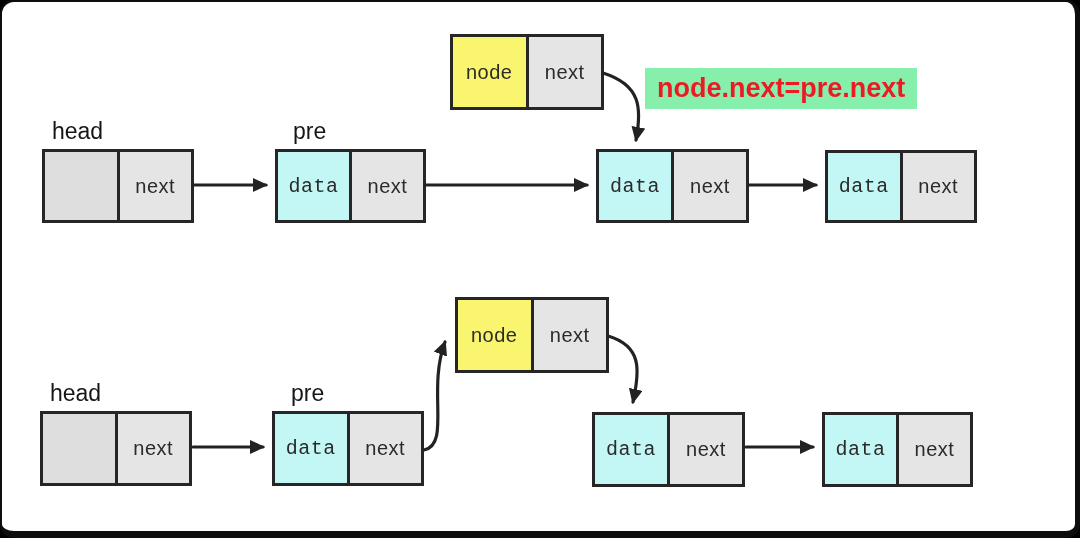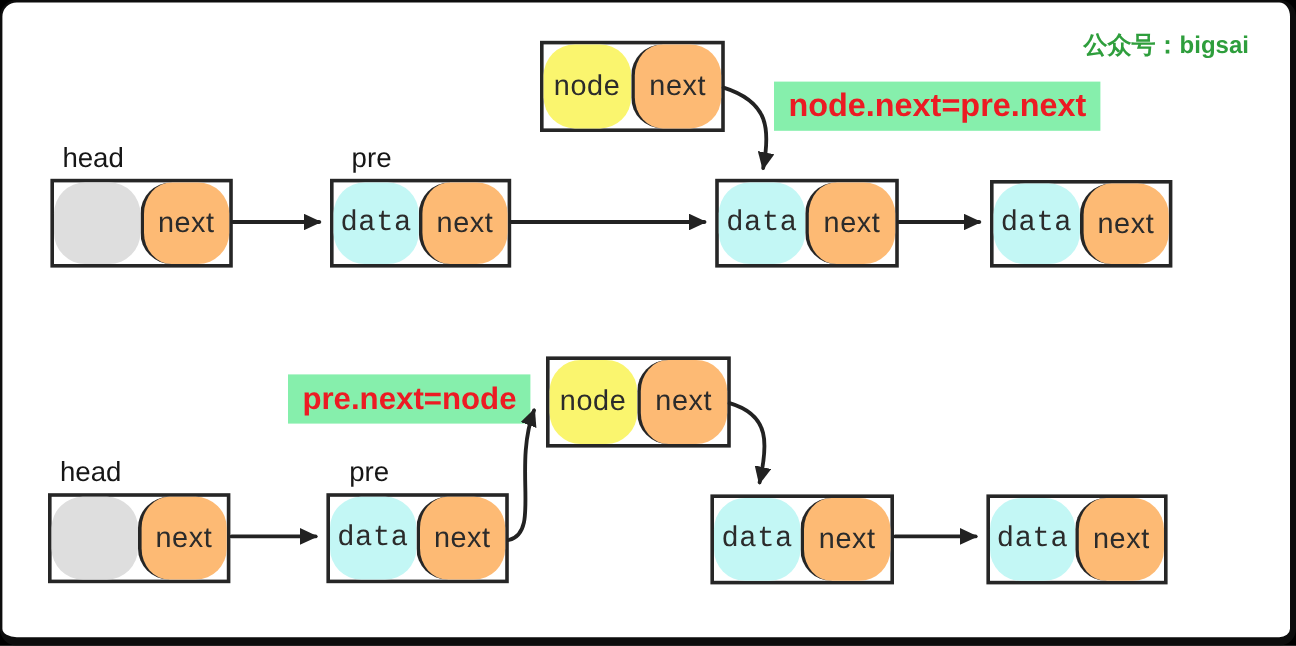--- a/index.html
+++ b/index.html
@@ -5,41 +5,40 @@
   html,body { margin:0; padding:0; background:#000; }
   .canvas {
     position:relative; width:1080px; height:538px; background:#ffffff;
     border-style:solid; border-color:#0d0d0d; border-width:2px 5px 7px 2px;
     border-radius:14px; box-sizing:border-box; overflow:hidden;
     font-family:"Liberation Sans", sans-serif;
   }
   .layer { position:absolute; left:-2px; top:-2px; width:1080px; height:538px; }
   .nbox { position:absolute; display:flex; border:3px solid #262626; box-sizing:border-box; background:#fff; }
   .cell { flex:1; display:flex; align-items:center; justify-content:center;
-          font-size:24px; color:#2b2b2b; letter-spacing:0.5px;border-radius:26px; }
+          font-size:20px; color:#2b2b2b; letter-spacing:0.5px; }
   .cell + .cell { border-left:3px solid #262626; }
   .gray   { background:#DEDEDE; }
-  .pink   { background:#fdba74; }
+  .pink   { background:#e5e5e5; }
   .cyan   { background:#C3F7F5;font-family:Liberation Mono, monospace; }
   .yellow { background:#FAF56E; }
   .nlabel { position:absolute; font-weight:normal; font-size:23px; color:#161616; }
   .formula { position:absolute; font-weight:bold; color:#EC1B23; background:#86efac;
              padding:5px 12px; white-space:nowrap; }
   .formula.f1 { font-size:27px; }
   .formula.f2 { font-size:26px; }
   .watermark { position:absolute; font-size:20px; font-weight:600; color:#2E9E3C; white-space:nowrap; }
   svg.arrows { position:absolute; left:-2px; top:-2px; pointer-events:none; }
 </style>
 </head>
 <body>
 
 <div class="canvas">
   <div class="layer">
 
-    <div class="watermark" style="left:903px; top:24px;">公众号：bigsai</div>
 
     <div class="formula f1" style="left:645px; top:68px;">node.next=pre.next</div>
 
     <div class="nbox" style="left:450px; top:34px; width:154px; height:76px;">
       <div class="cell yellow">
         <span>node</span>
       </div>
       <div class="cell pink">
         <span>next</span>
       </div>
@@ -76,21 +75,20 @@
 
     <div class="nbox" style="left:825px; top:150px; width:152px; height:73px;">
       <div class="cell cyan">
         <span>data</span>
       </div>
       <div class="cell pink">
         <span>next</span>
       </div>
     </div>
 
-    <div class="formula f2" style="left:240px; top:312px;">pre.next=node</div>
 
     <div class="nbox" style="left:455px; top:297px; width:154px; height:76px;">
       <div class="cell yellow">
         <span>node</span>
       </div>
       <div class="cell pink">
         <span>next</span>
       </div>
     </div>
 

